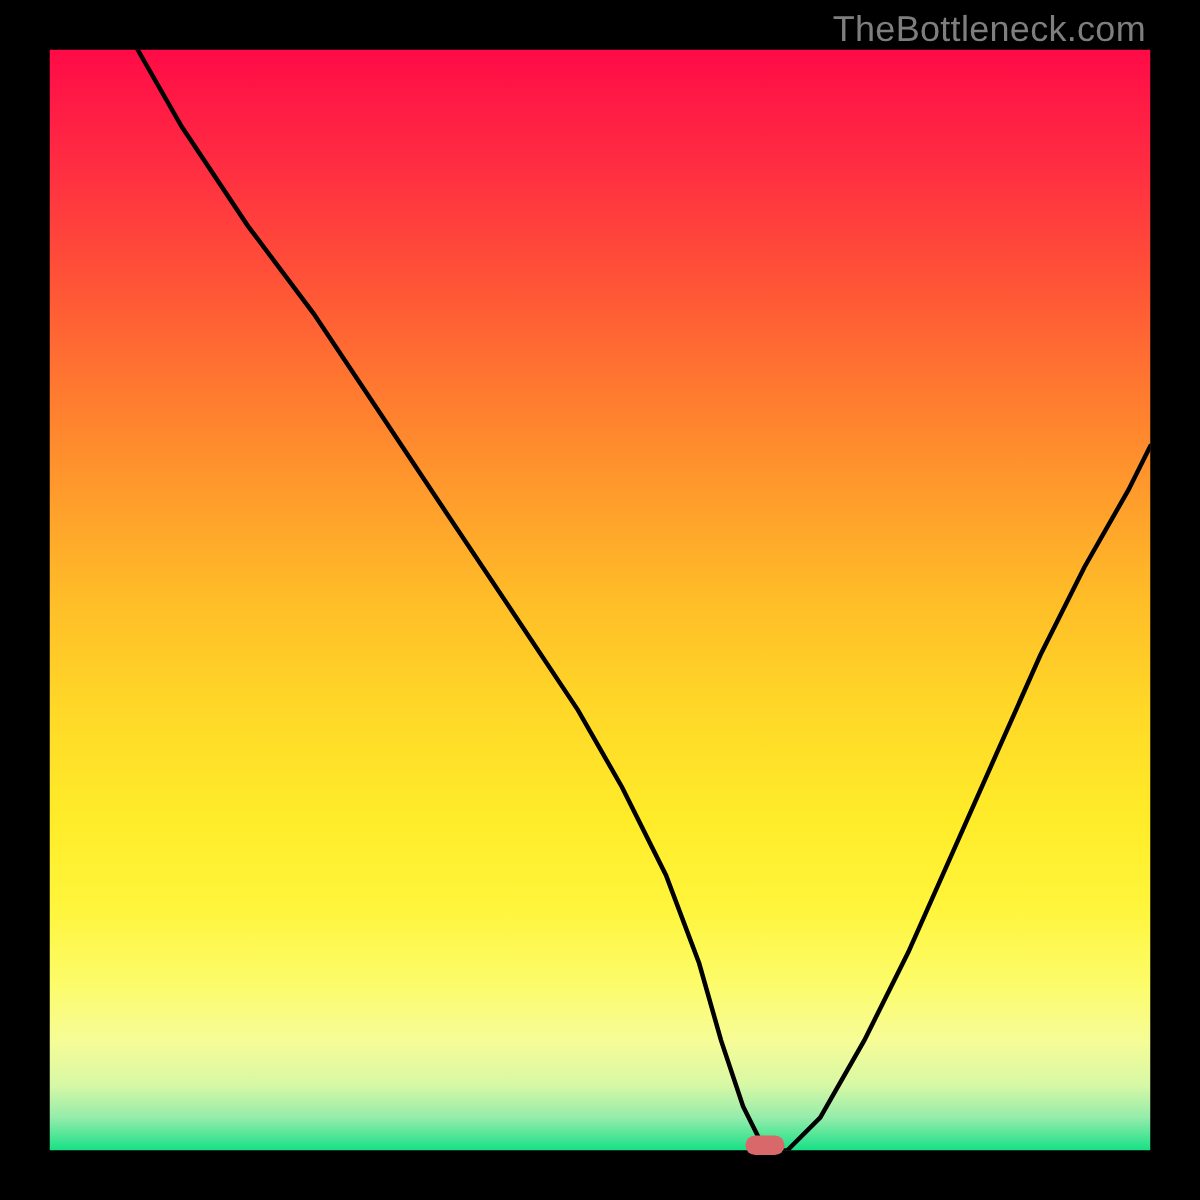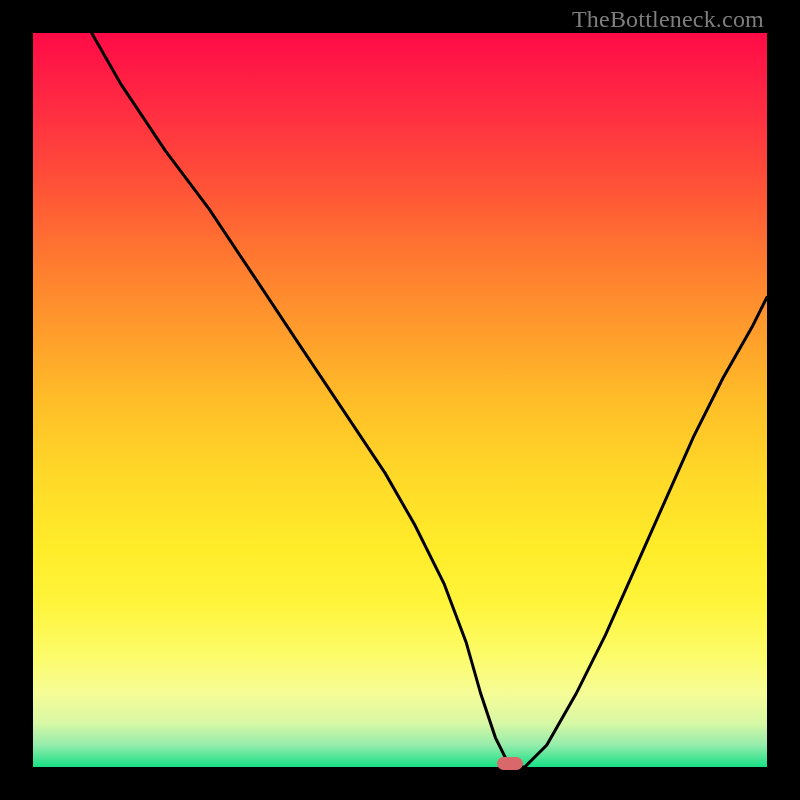--- a/index.html
+++ b/index.html
@@ -22,21 +22,21 @@
     position: absolute;
     left: 0;
     top: 0;
     width: 734px;
     height: 734px;
   }
   .watermark {
     position: absolute;
     top: 6px;
     right: 36px;
-    font-family: Liberation Serif, serif;
+    font-family: Liberation Sans, sans-serif;
     font-size: 24px;
     font-weight: 500;
     color: #7e7e7e;
     letter-spacing: 0.2px;
   }
   .marker {
     position: absolute;
     width: 26px;
     height: 13px;
     background: #d9686a;

